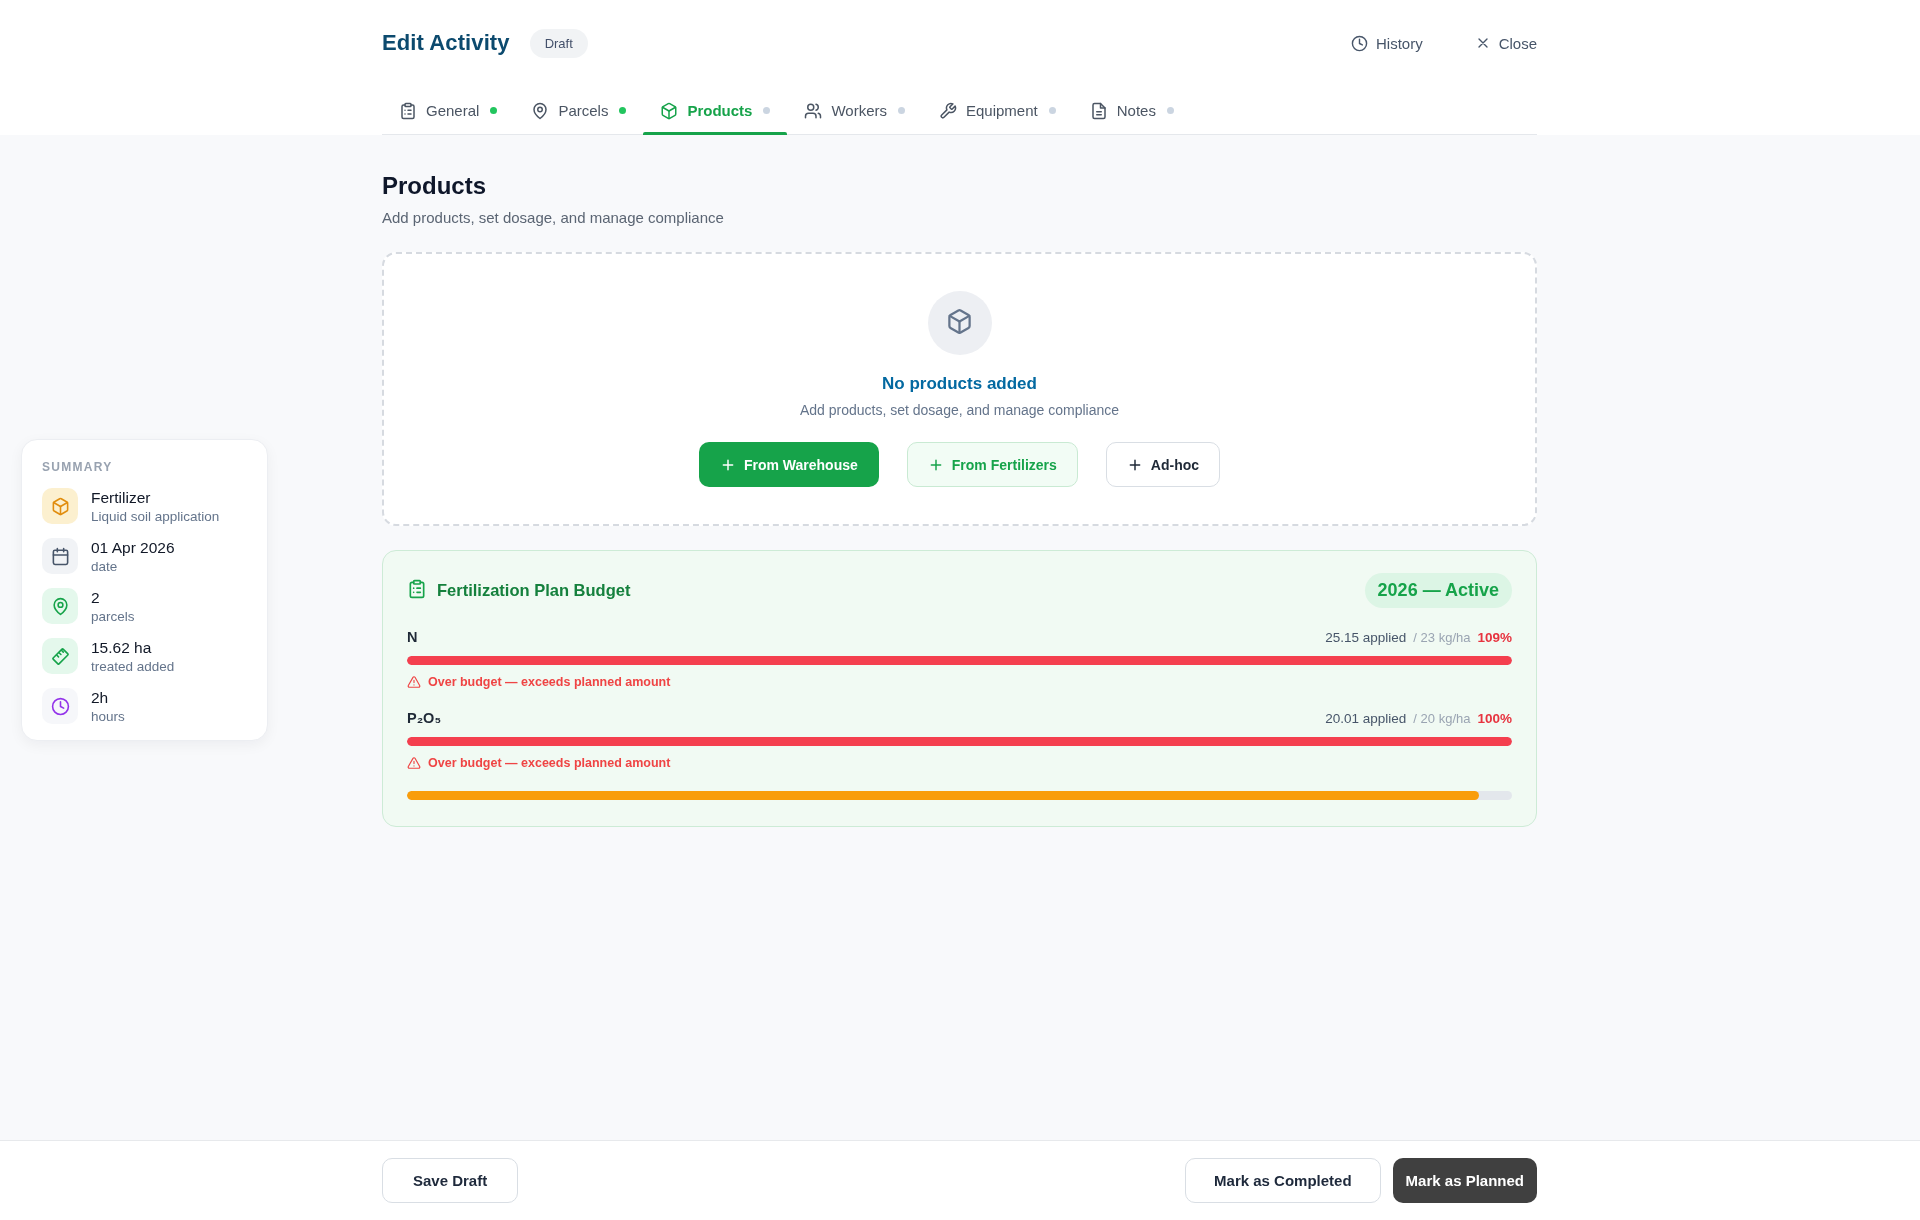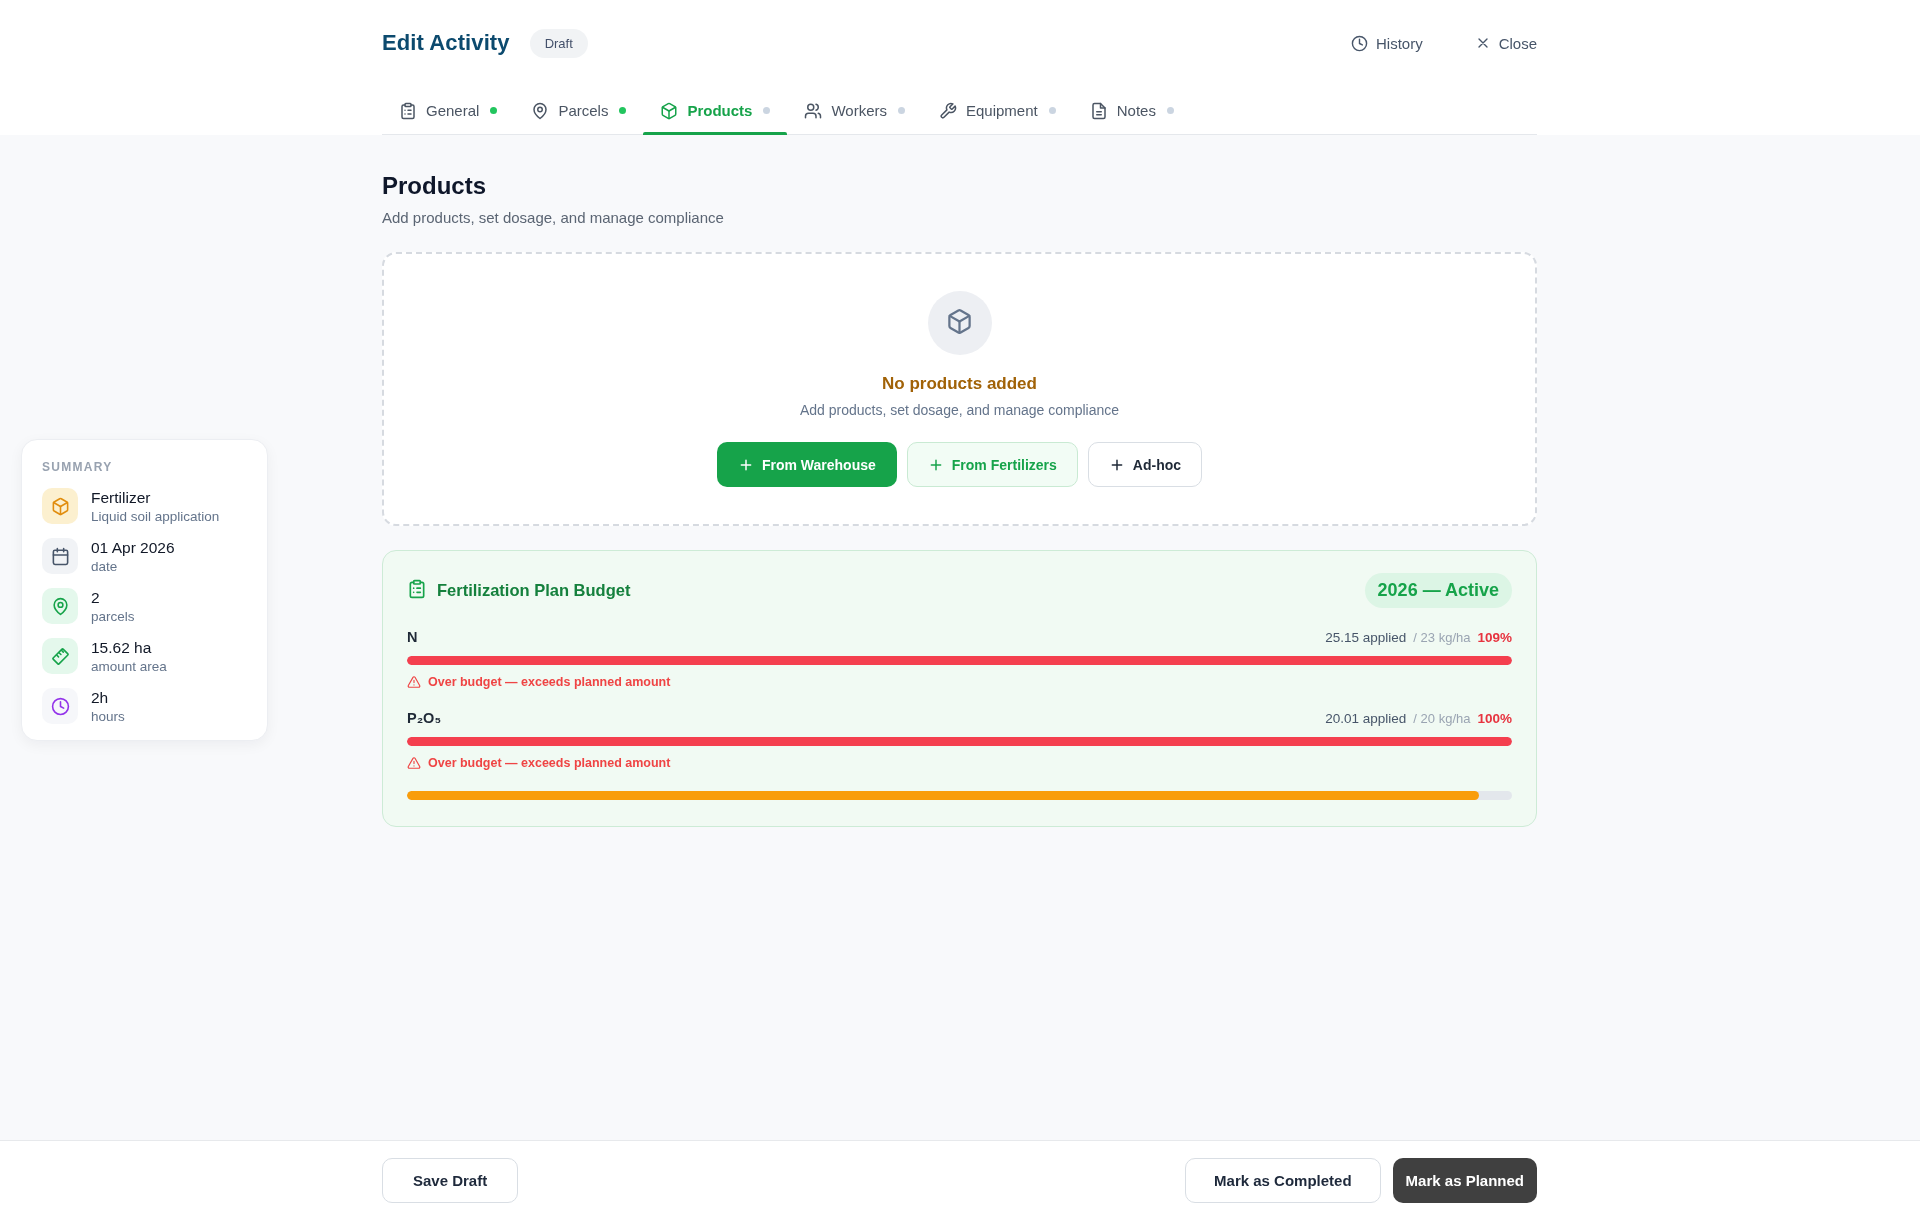--- a/index.html
+++ b/index.html
@@ -35,23 +35,23 @@
   
   .main { flex:1 1 auto; background:#f8f9fb; overflow:hidden; }
   .content-col { width:1155px; margin-left:382px; }
   .section-title { font-size:24px; font-weight:700; color:#0f172a; margin-top:37px; }
   .section-sub { font-size:15px; color:#5b6573; margin-top:9px; }
 
   .empty-card { margin-top:26px; height:274px; background:#fff; border:2px dashed #d6dae0;
     border-radius:14px; display:flex; flex-direction:column; align-items:center; justify-content:center; }
   .empty-icon-circle { width:64px; height:64px; border-radius:50%; background:#edeff3;
     display:flex; align-items:center; justify-content:center; }
-  .empty-title { margin-top:19px; font-size:17px; font-weight:700; color:#a16207; }
+  .empty-title { margin-top:19px; font-size:17px; font-weight:700; color:#0369a1; }
   .empty-sub { margin-top:8px; font-size:14px; color:#64748b; }
-  .empty-actions { margin-top:24px; display:flex; gap:10px;justify-content:space-between; }
+  .empty-actions { margin-top:24px; display:flex; gap:28px;justify-content:space-between; }
   .btn { display:flex; align-items:center; gap:8px; font-size:14px; font-weight:600;
     border-radius:10px; padding:0 20px; height:45px; cursor:pointer; border:1px solid transparent;
     font-family:inherit; }
   .btn svg { display:block; }
   .btn-primary { background:#16a34a; color:#fff; }
   .btn-soft { background:#f2fcf5; border-color:#c9ead3; color:#16a34a; }
   .btn-outline { background:#fff; border-color:#d9dee4; color:#1f2937; }
 
   
   .budget-card { margin-top:24px; background:#f1faf3; border:1px solid #cdebd6; border-radius:14px;
@@ -370,21 +370,21 @@
 
     <div class="summary-item">
       <div class="summary-icon ic-green">
         <svg width="19" height="19" viewBox="0 0 24 24" fill="none" stroke="currentColor" stroke-width="2" stroke-linecap="round" stroke-linejoin="round">
             <path d="M21.3 8.7 15.3 2.7a1 1 0 0 0-1.4 0L2.7 13.9a1 1 0 0 0 0 1.4l6 6a1 1 0 0 0 1.4 0L21.3 10.1a1 1 0 0 0 0-1.4Z"></path>
             <path d="m7.5 10.5 2 2M10.5 7.5l2 2M13.5 4.5l2 2"></path>
           </svg>
       </div>
       <div class="summary-text">
         <span class="summary-value">15.62 ha</span>
-        <span class="summary-label">amount area</span>
+        <span class="summary-label">treated added</span>
       </div>
     </div>
 
     <div class="summary-item">
       <div class="summary-icon ic-purple">
         <svg width="19" height="19" viewBox="0 0 24 24" fill="none" stroke="currentColor" stroke-width="2" stroke-linecap="round" stroke-linejoin="round">
             <circle cx="12" cy="12" r="10"></circle>
             <path d="M12 6v6l4 2"></path>
           </svg>
       </div>

